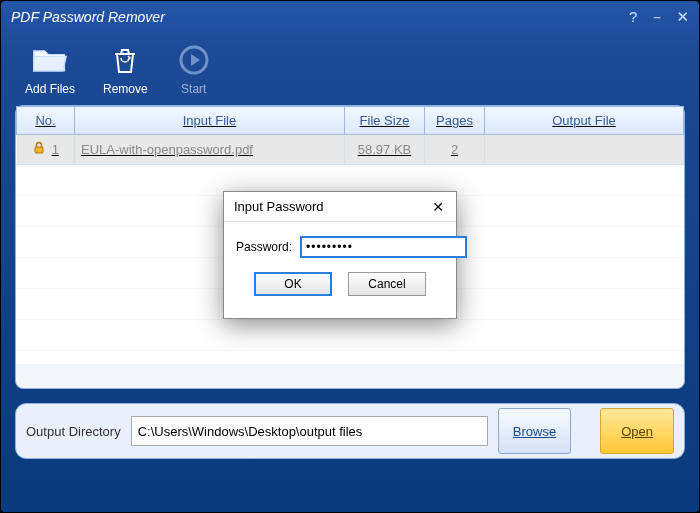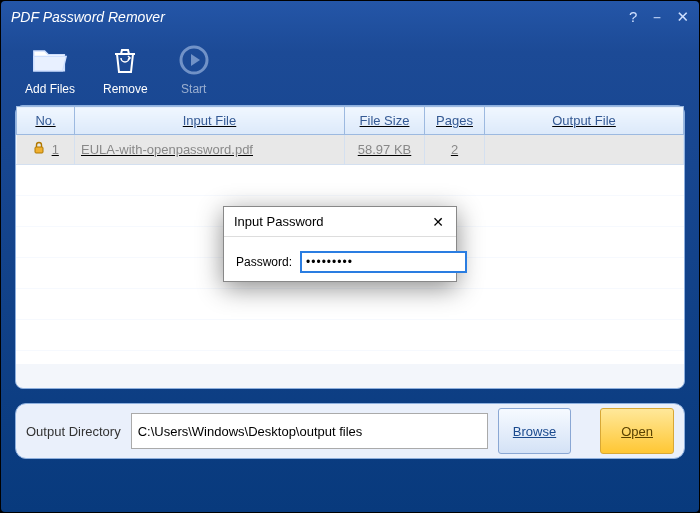--- a/index.html
+++ b/index.html
@@ -18,27 +18,27 @@
 .tbl td { border-right: 1px solid #d4e0f0; padding: 6px 6px; font-size: 13px; color: #888; }
 .tbl tr.row { background: #e8e8e8; }
 .col-no { width: 58px; text-align: center; }
 .col-if { width: 270px; }
 .col-fs { width: 80px; text-align: center; }
 .col-pg { width: 60px; text-align: center; }
 .col-of { }
 .lockcell { display: flex; align-items: center; gap: 6px; justify-content: center; }
 .footer { margin: 14px; height: 56px; background: #eaf0fb; border: 1px solid #8eb0de; border-radius: 11px; display: flex; align-items: center; padding: 0 10px; gap: 10px; }
 .footer .lbl { font-size: 13px; color: #333; }
-.footer input { flex: 1; height: 36px; padding: 0 6px; font-size: 13px; border: 1px solid #aaa; background: #fff; }
+.footer input { flex: 1; height: 30px; padding: 0 6px; font-size: 13px; border: 1px solid #aaa; background: #fff; }
 .btn { height: 46px; padding: 0 14px; font-size: 13px; border: 1px solid #8aa7d4; border-radius: 3px; background: linear-gradient(to bottom,#f6faff,#d4e2f6); color: #1a4a8e; cursor: default; text-decoration: underline; }
 .btn.gold { background: linear-gradient(to bottom,#ffe89a,#ffc734); border-color: #d8a836; color: #5a4200; padding: 0 20px; margin-left: 19px; }
 .empty-rows { height: 200px; background: repeating-linear-gradient(to bottom, #fff 0, #fff 30px, #f6f9fe 30px, #f6f9fe 31px); border-top: 1px solid #d4e0f0; }
 
 .modal-back { position: absolute; inset: 0; pointer-events: none; }
-.modal { position: absolute; left: 222px; top: 205px; width: 234px; background: #fff; border: 1px solid #888; box-shadow: 0 6px 24px rgba(0,0,0,0.45); }
+.modal { position: absolute; left: 222px; top: 190px; width: 234px; background: #fff; border: 1px solid #888; box-shadow: 0 6px 24px rgba(0,0,0,0.45); }
 .modal-tb { height: 30px; display: flex; align-items: center; justify-content: space-between; padding: 0 8px 0 10px; font-size: 13px; background: #fff; border-bottom: 1px solid #ddd; }
 .modal-close { width: 20px; text-align: center; font-size: 14px; cursor: default; }
 .modal-body { padding: 14px 12px 8px; }
 .prow { display: flex; align-items: center; gap: 8px; }
 .prow label { font-size: 12px; }
 .prow input { flex: 1; height: 22px; border: 2px solid #2a7de1; padding: 0 4px; font-size: 12px; letter-spacing: 1px; }
 .mbtns { display: flex; gap: 16px; justify-content: center; padding: 14px 0 14px; }
 .mbtn { width: 78px; height: 24px; font-size: 12px; border: 1px solid #999; background: linear-gradient(to bottom,#fefefe,#e4e4e4); cursor: default; }
 .mbtn.primary { border: 2px solid #2a7de1; }
 .tbtn.disabled { opacity: .55; }
@@ -132,16 +132,20 @@
     <div class="modal">
       <div class="modal-tb">
         <span>Input Password</span>
         <span class="modal-close">✕</span>
       </div>
       <div class="modal-body">
         <div class="prow">
           <label>Password:</label>
           <input type="text" value="•••••••••" style="">
         </div>
+        <div class="mbtns">
+          <button class="mbtn primary">OK</button>
+          <button class="mbtn">Cancel</button>
+        </div>
       </div>
     </div>
   </div>
 </div>
 
 </body></html>

